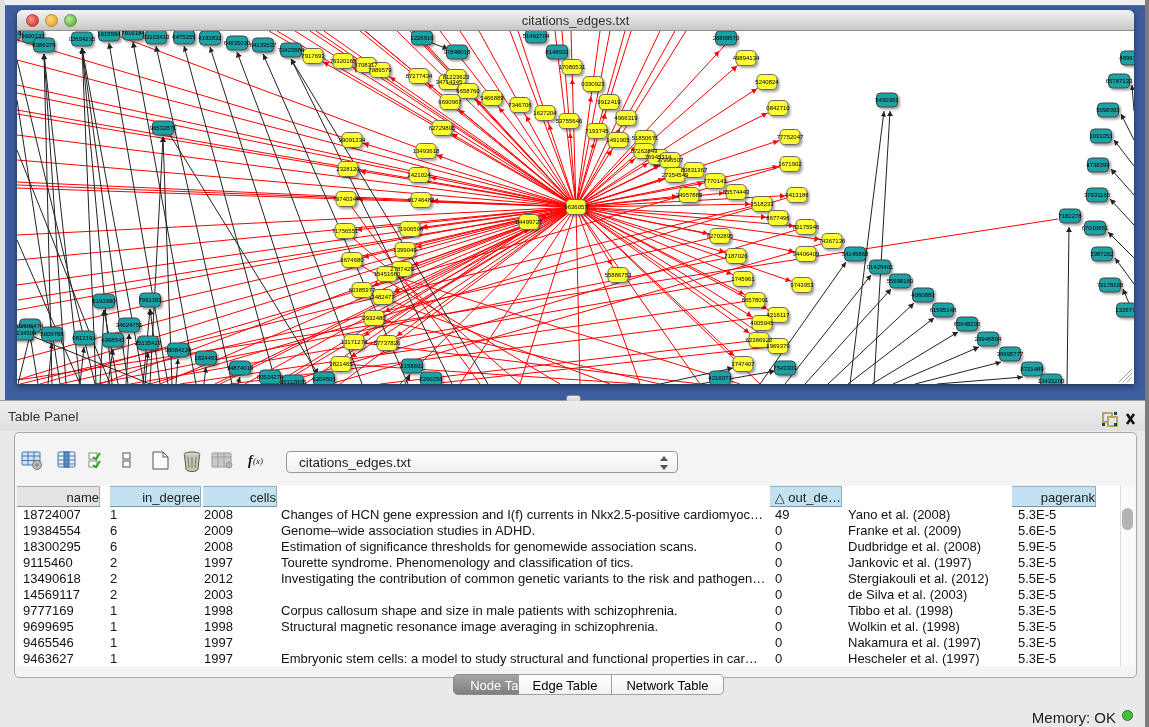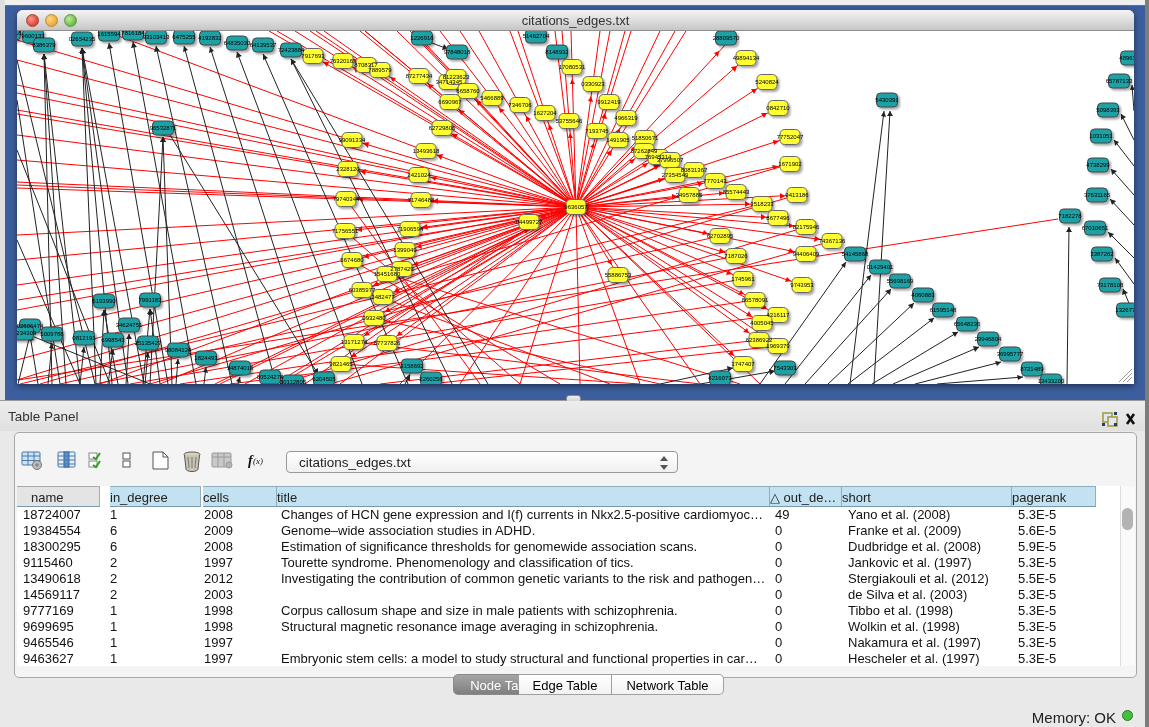--- a/index.html
+++ b/index.html
@@ -11,21 +11,21 @@
 #win{left:17px;top:10px;width:1117px;height:374px;background:#fff;border-radius:6px 6px 0 0;box-shadow:0 2px 6px rgba(0,0,0,.5)}
 #titlebar{left:17px;top:10px;width:1117px;height:21px;border-radius:6px 6px 0 0;background:linear-gradient(#f4f4f4,#dcdcdc 55%,#c6c6c6);border-bottom:1px solid #8e8e8e}
 #title{left:0;top:3px;width:1117px;text-align:center;font-size:13px;color:#333;position:absolute}
 .tl{position:absolute;top:4px;width:13px;height:13px;border-radius:50%}
 
 #panel{left:0;top:400px;width:1149px;height:327px;background:#e9e9e9;border-top:1px solid #9a9a9a}
 #pbar{left:0;top:401px;width:1149px;height:30px;background:linear-gradient(#ededed,#e0e0e0)}
 #pbar span{position:absolute;left:8px;top:8px;font-size:13.5px;color:#333}
 #pbox{left:14px;top:432px;width:1123px;height:246px;background:#f4f4f4;border:1px solid #a8a8a8;border-radius:5px}
 #tablebg{left:17px;top:486px;width:1103px;height:180px;background:#fff}
-.hc{position:absolute;top:486px;height:21px;background:#c2e2f1;border-right:1px solid #92aebe;border-top:1px solid #92aebe;font-size:13px;color:#222;text-align:left;line-height:21px;border-bottom:1px solid #7a98ab}
+.hc{position:absolute;top:486px;height:21px;background:#c2e2f1;border-right:1px solid #92aebe;border-top:1px solid #92aebe;font-size:13px;color:#222;text-align:right;line-height:21px;border-bottom:1px solid #7a98ab}
 .tr{position:absolute;left:0;width:1137px;height:16px;font-size:13px;color:#111}
 .c{position:absolute;top:0;line-height:16px;white-space:nowrap}
 #scrtrack{left:1120px;top:486px;width:15px;height:180px;background:#fafafa;border-left:1px solid #ddd}
 #scrthumb{left:1122px;top:508px;width:11px;height:22px;background:#b3b3b3;border-radius:6px}
 
 .tab{position:absolute;top:674px;height:21px;font-size:13px;line-height:21px;text-align:center;border:1px solid #a0a0a0;background:linear-gradient(#fff,#f2f2f2)}
 #tab1{left:453px;width:100px;border-radius:5px 0 0 5px;background:linear-gradient(#a5a5a5,#7f7f7f);color:#fff;border-color:#8a8a8a}
 #tab2{left:519px;width:93px;border-left:none}
 #tab3{left:612px;width:112px;border-left:none;border-radius:0 5px 5px 0}
 #mem{position:absolute;right:33px;top:709px;font-size:15px;color:#222}
@@ -708,23 +708,21 @@
       <span>citations_edges.txt</span>
 <svg style="position:absolute;right:8px;top:3px" width="10" height="16">
         <path d="M5 1 L9 6 H1 Z" fill="#555"></path>
         <path d="M5 15 L9 10 H1 Z" fill="#555"></path>
       </svg>
 </div>
 <div class="abs" id="tablebg"></div>
 <div class="hc" style="left:17px;width:83px;background:#e4e4e4;border-top-color:#aaa;border-right-color:#aaa;text-indent:14px">name</div>
 <div class="hc" style="left:110px;width:91px">in_degree</div>
 <div class="hc" style="left:203px;width:74px">cells</div>
-<div class="hc" style="left:277px;width:493px">title</div>
 <div class="hc" style="left:770px;width:72px">△ out_de…</div>
-<div class="hc" style="left:842px;width:170px">short</div>
 <div class="hc" style="left:1012px;width:84px">pagerank</div>
 <div class="tr" style="top:507px">
       <span class="c" style="left:23px">18724007</span>
       <span class="c" style="left:110px">1</span>
       <span class="c" style="left:204px">2008</span>
       <span class="c" style="left:281px;width:483px;overflow:hidden">Changes of HCN gene expression and I(f) currents in Nkx2.5-positive cardiomyoc…</span>
       <span class="c" style="left:775px">49</span>
       <span class="c" style="left:848px">Yano et al. (2008)</span>
       <span class="c" style="left:1018px">5.3E-5</span>
     </div>

